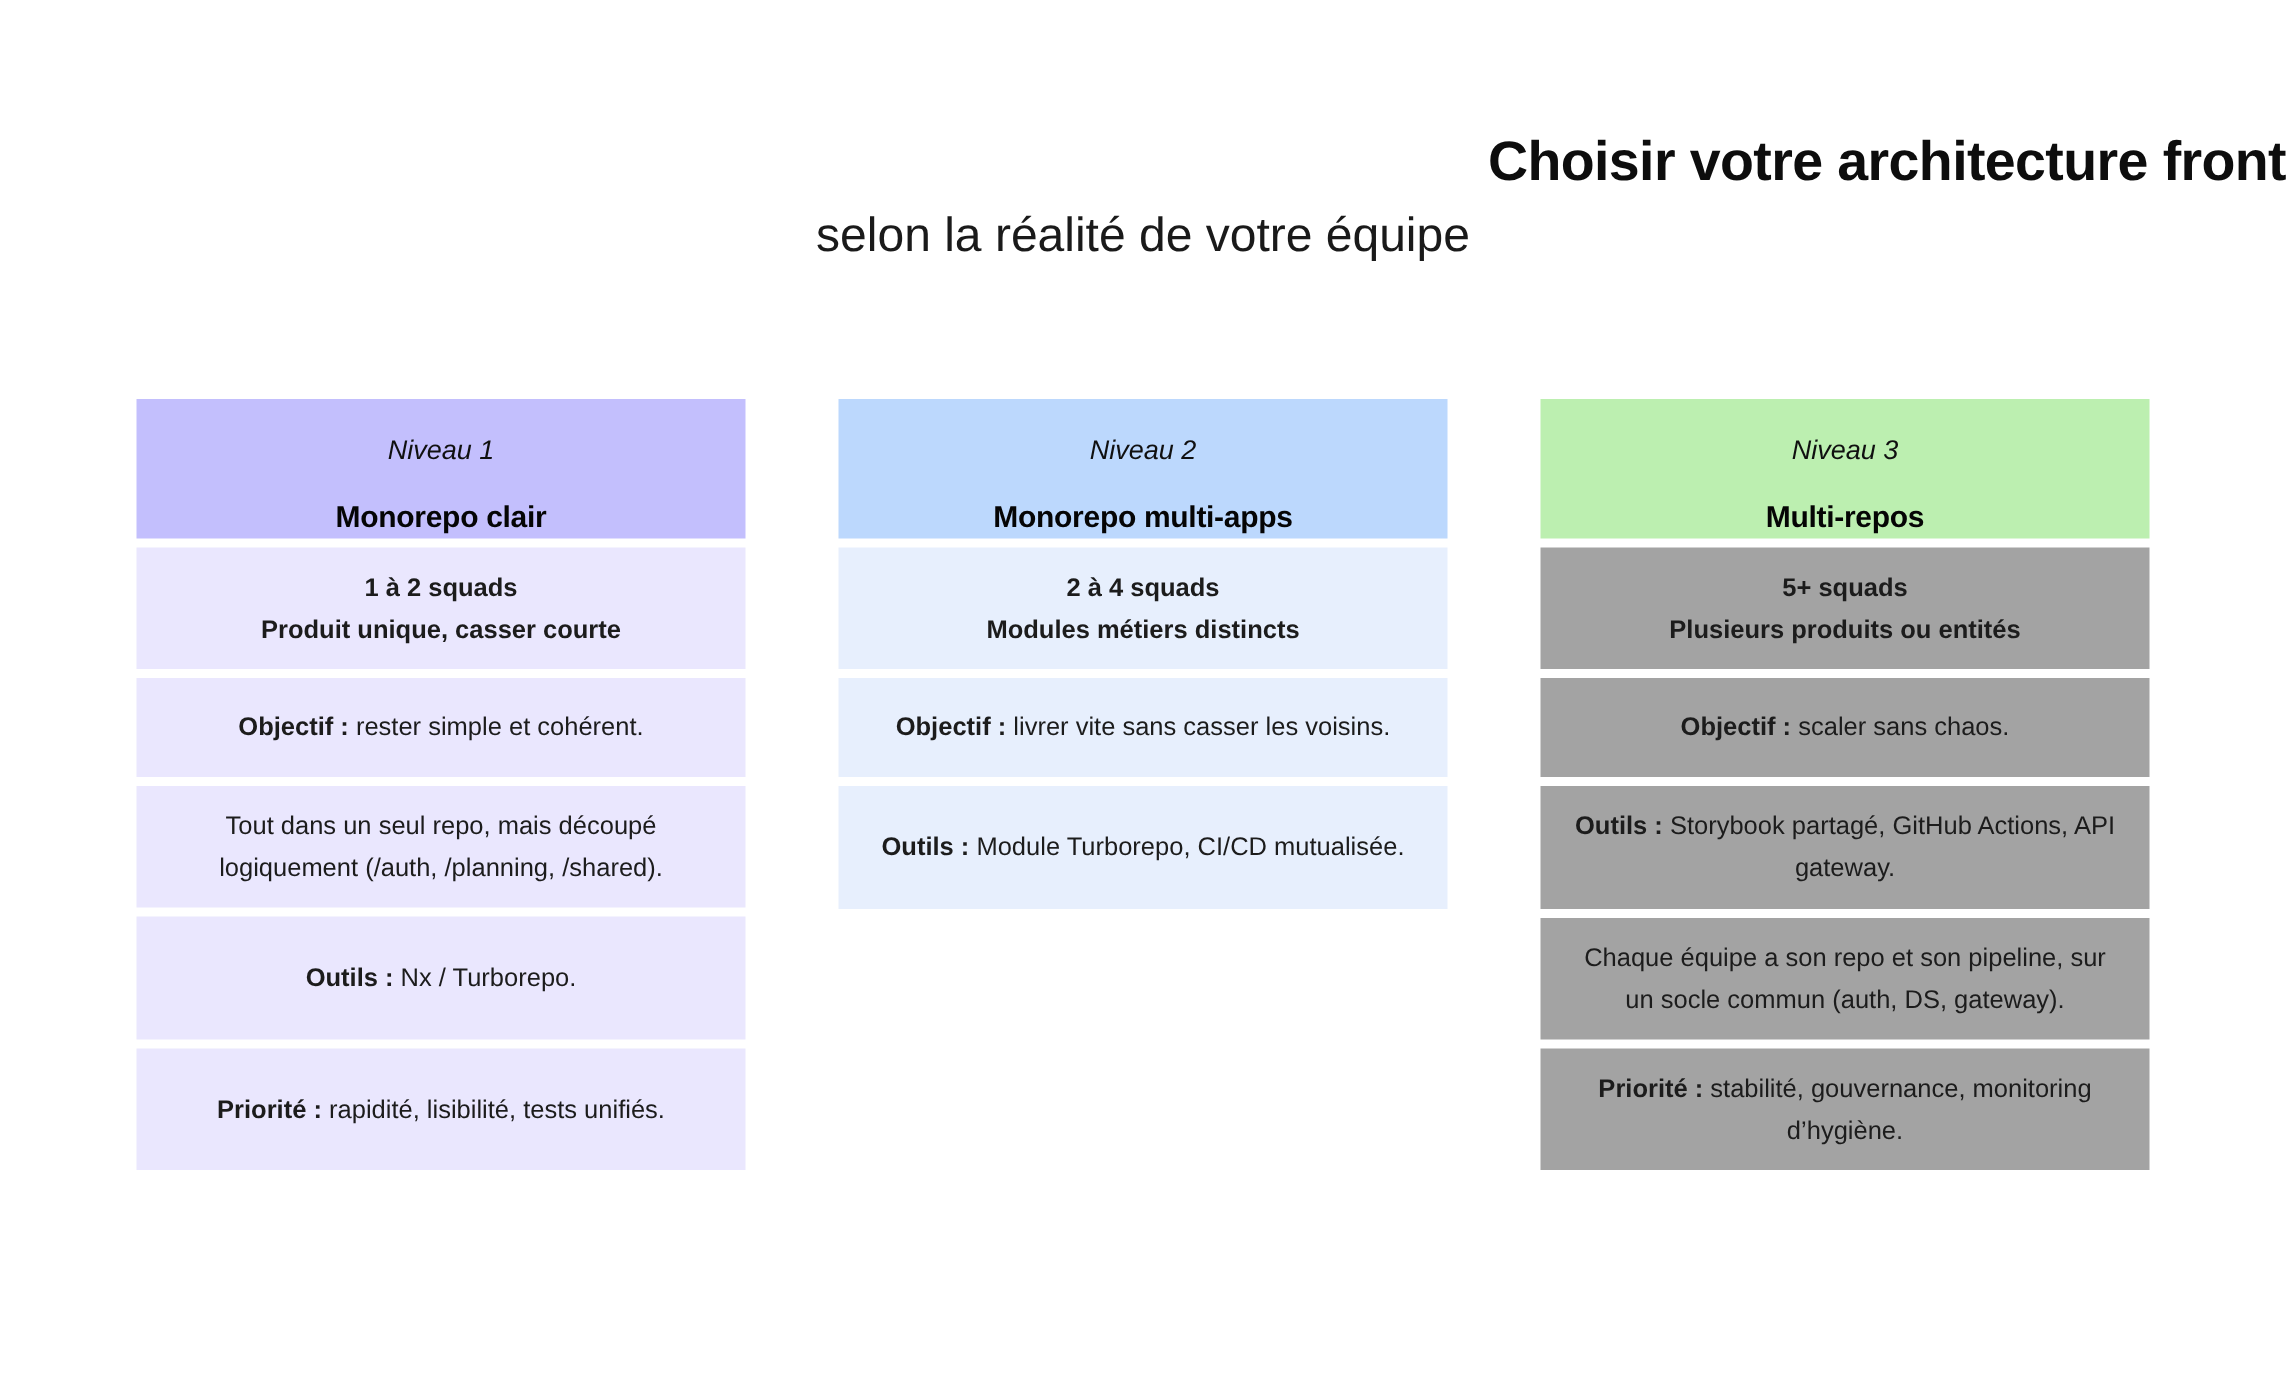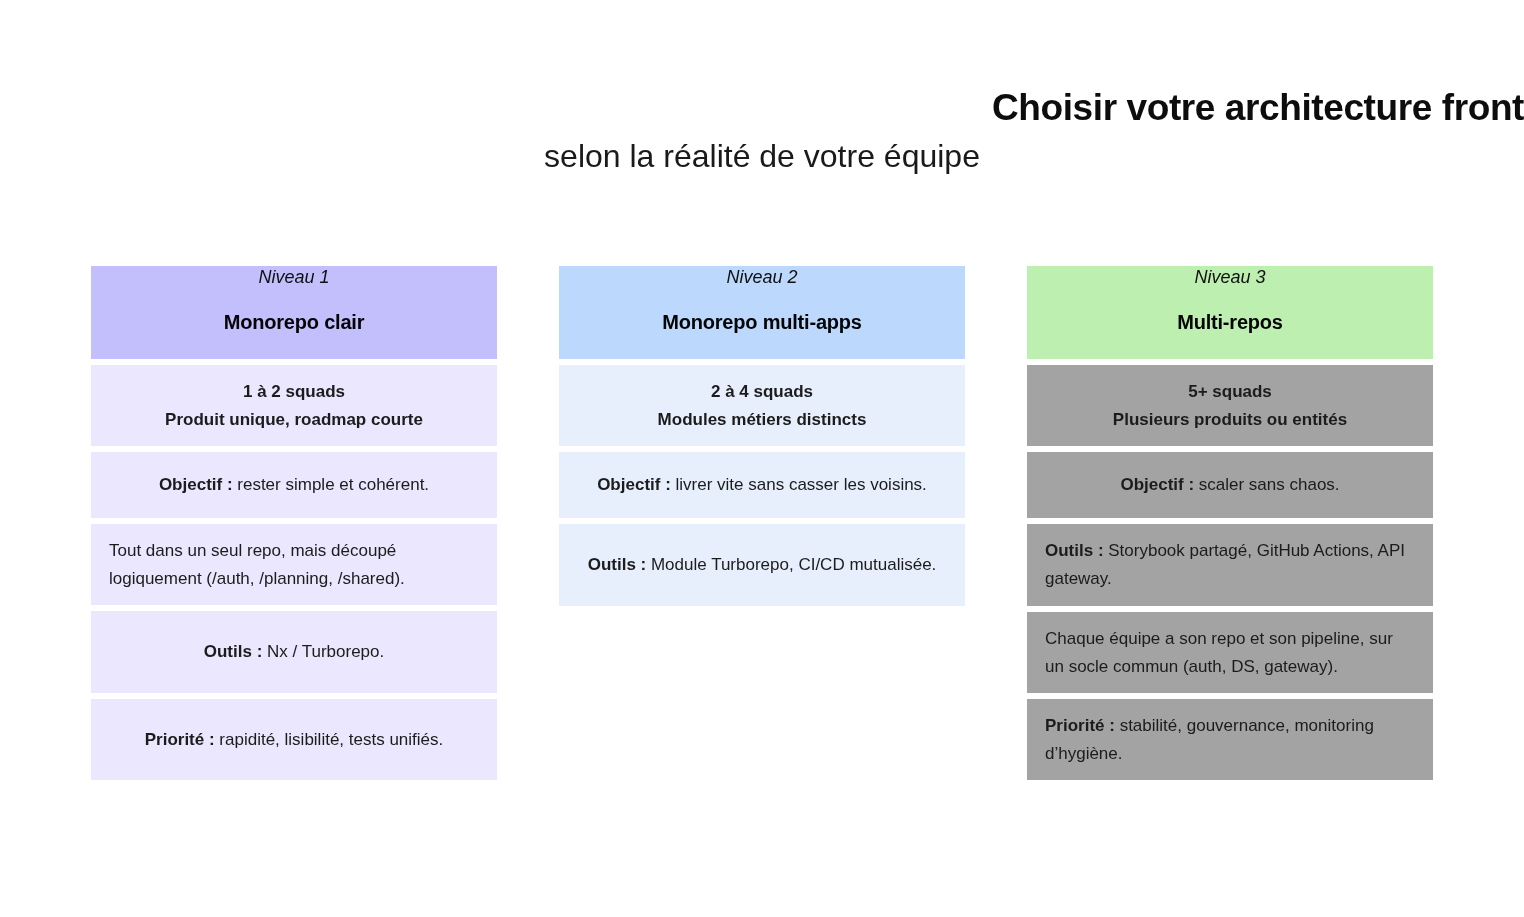--- a/index.html
+++ b/index.html
@@ -57,21 +57,21 @@
     flex-direction: column;
     gap: 6px;
   }
 
   .col-header {
     height: 93px;
     box-sizing: border-box;
     display: flex;
     flex-direction: column;
     align-items: center;
-    justify-content: flex-start;
+    justify-content: flex-end;
     text-align: center;
     padding: 0 16px;
   }
   .col-level {
     font-size: 18px;
     font-style: italic;
     font-weight: normal;
     color: #101010;
     line-height: 1.3;
   }
@@ -83,20 +83,21 @@
     margin-top: 20px;
     letter-spacing: -0.2px;
   }
 
   .cell {
     box-sizing: border-box;
     display: flex;
     flex-direction: column;
     align-items: center;
     justify-content: center;
+    text-align: center;
     padding: 0 18px;
     font-size: 17px;
     line-height: 1.62;
     color: #1c1c1c;
   }
   .cell-teams {
     height: 81px;
     font-weight: bold;
   }
   .cell-teams .line { display: block; }
@@ -128,21 +129,21 @@
 
   <div class="columns">
 
     <div class="column c1">
       <div class="col-header">
         <div class="col-level">Niveau 1</div>
         <div class="col-name">Monorepo clair</div>
       </div>
       <div class="cell cell-teams">
         <span class="line">1 à 2 squads</span>
-        <span class="line">Produit unique, roadmap courte</span>
+        <span class="line">Produit unique, casser courte</span>
       </div>
       <div class="cell cell-objective">
         <div>
           <span class="lbl">Objectif :</span><span> rester simple et cohérent.</span>
         </div>
       </div>
       <div class="cell cell-desc">
         <span>Tout dans un seul repo, mais découpé logiquement (/auth, /planning, /shared).</span>
       </div>
       <div class="cell cell-tools">

